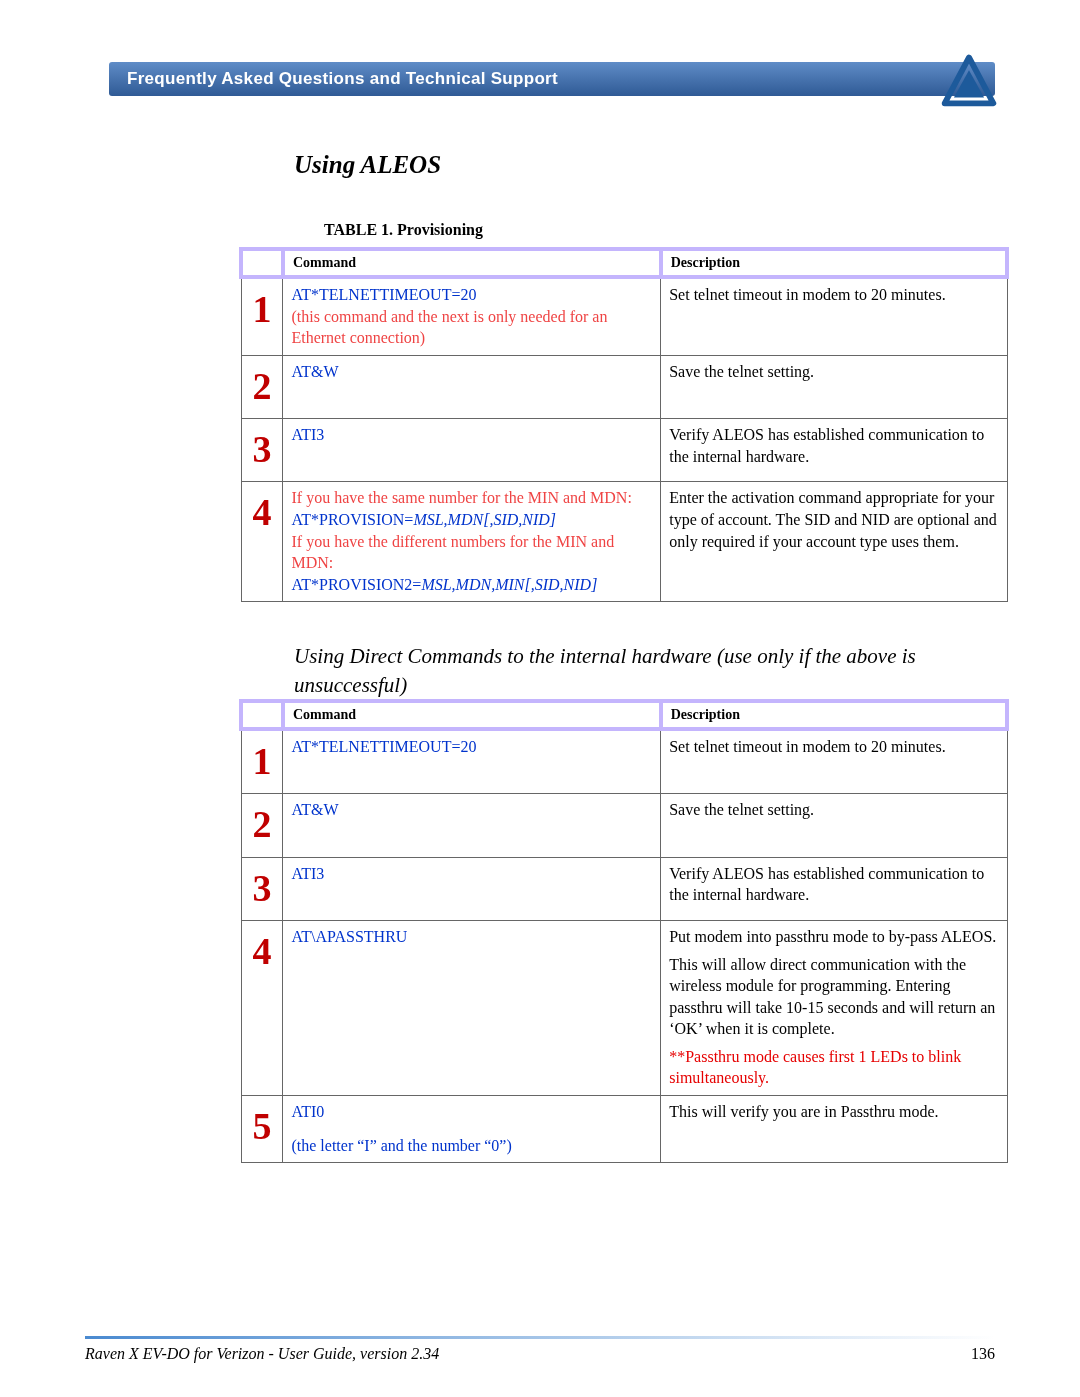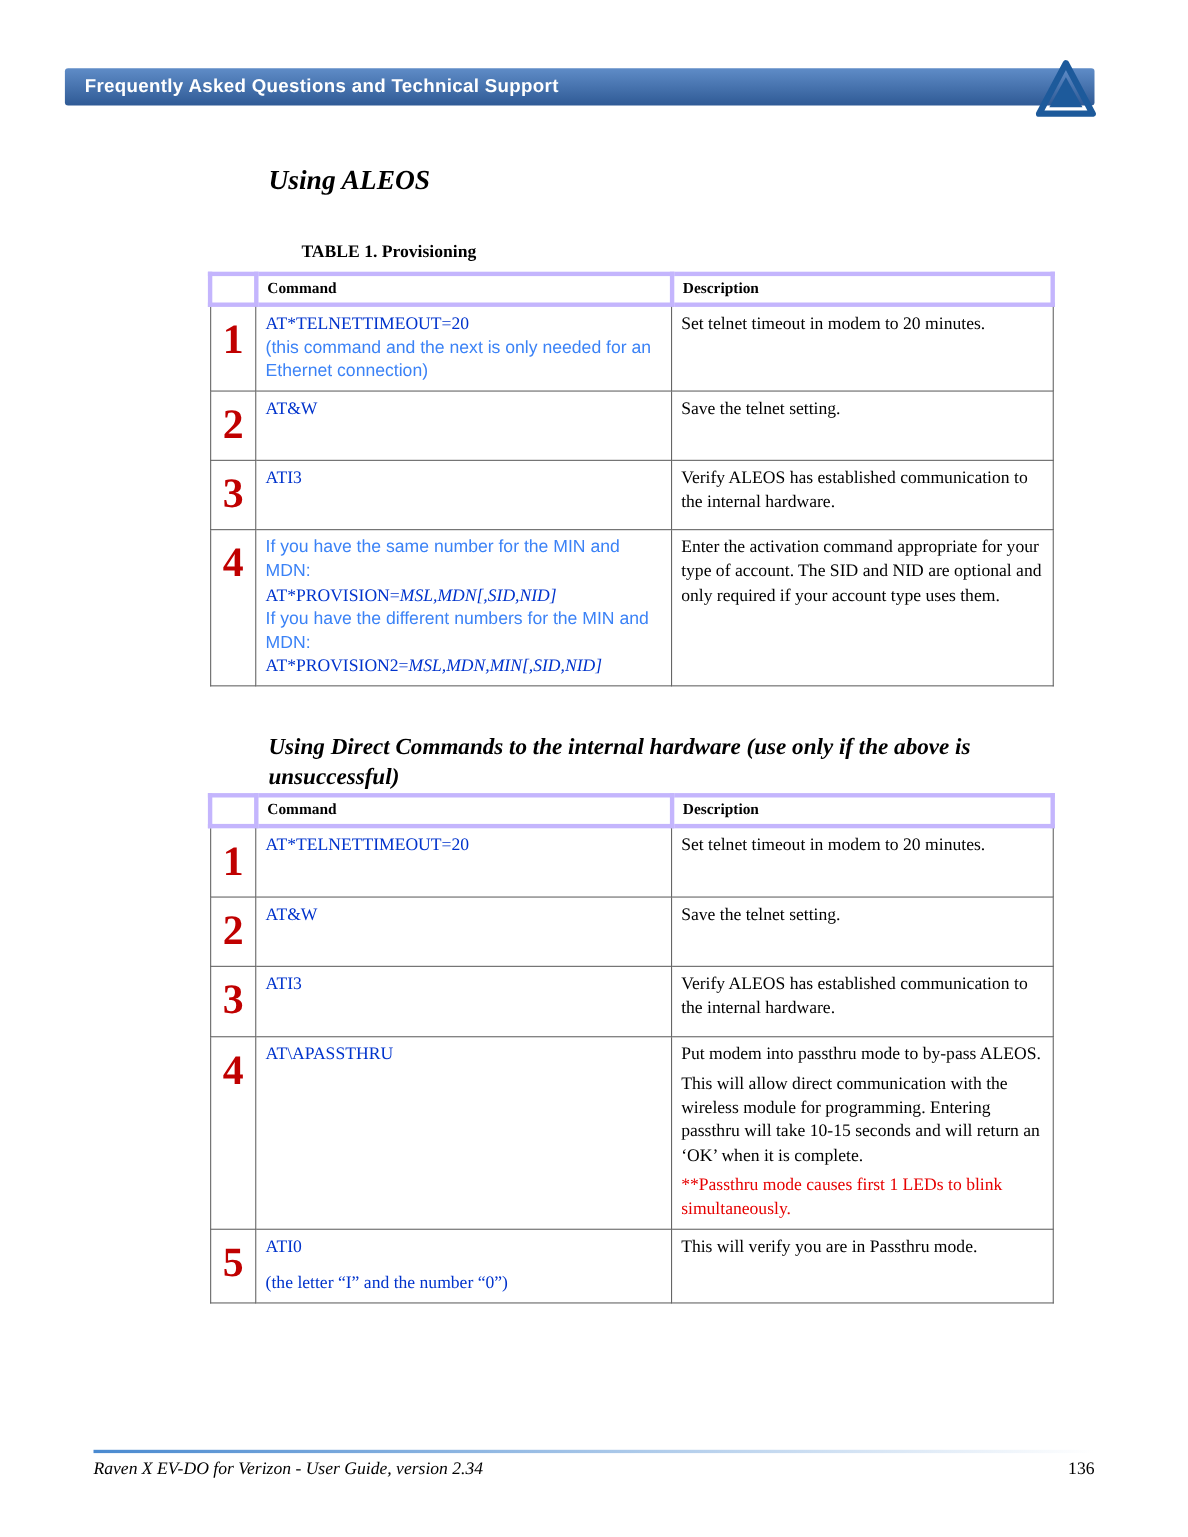--- a/index.html
+++ b/index.html
@@ -19,21 +19,21 @@
     background: #ffffff;
     width: 1080px;
     height: 1397px;
     font-family: "Times New Roman", Times, serif;
     color: #000;
   }
   .page {
     width: 1080px;
     height: 1397px;
     position: relative;
-    padding: 62px 85px 0 59px;
+    padding: 62px 85px 0 109px;
   }
   
   .header-bar {
     position: relative;
     height: 34px;
     background: linear-gradient(#5f8cc7, #2f5a95);
     border-radius: 3px;
     display: flex;
     align-items: center;
     padding-left: 18px;
@@ -52,21 +52,21 @@
   }
   
   .sec-title {
     font-style: italic;
     font-weight: bold;
     font-size: 25px;
     margin: 55px 0 0 185px;
   }
   .sec-title2 {
     font-style: italic;
-    font-weight: bold;
+    font-weight: normal;
     font-size: 21px;
     margin: 40px 0 0 185px;
     line-height: 1.35;
   }
   .table-caption {
     font-size: 16px;
     font-weight: bold;
     margin: 42px 0 8px 215px;
   }
   .table-caption .tlabel { font-family: "Times New Roman", serif; }
@@ -101,32 +101,32 @@
     line-height: 1.0;
   }
   .cmd-col { width: 360px; }
   .desc-col { width: 330px; }
   .cmd-link {
     color: var(--cmd-blue);
     font-family: Liberation Serif, serif;
   }
   .cmd-link .ital { font-style: italic; }
   .cmd-note {
-    font-family: Liberation Sans, sans-serif;
-    font-size: 16px;
-    color: #3b82f6;
+    font-family: Liberation Serif, serif;
+    font-size: 16px;
+    color: #ef4444;
   }
   .warn { color: var(--warn-red); }
   .gap { height: 6px; }
   
   .footer {
     position: absolute;
     left: 85px;
     right: 85px;
-    bottom: 52px;
+    bottom: 34px;
   }
   .footer-line {
     height: 3px;
     margin-bottom: 6px;
     background: linear-gradient(to right, #4a8ad0, rgba(74,138,208,0));
   }
   .footer-row {
     display: flex;
     justify-content: space-between;
     align-items: baseline;

